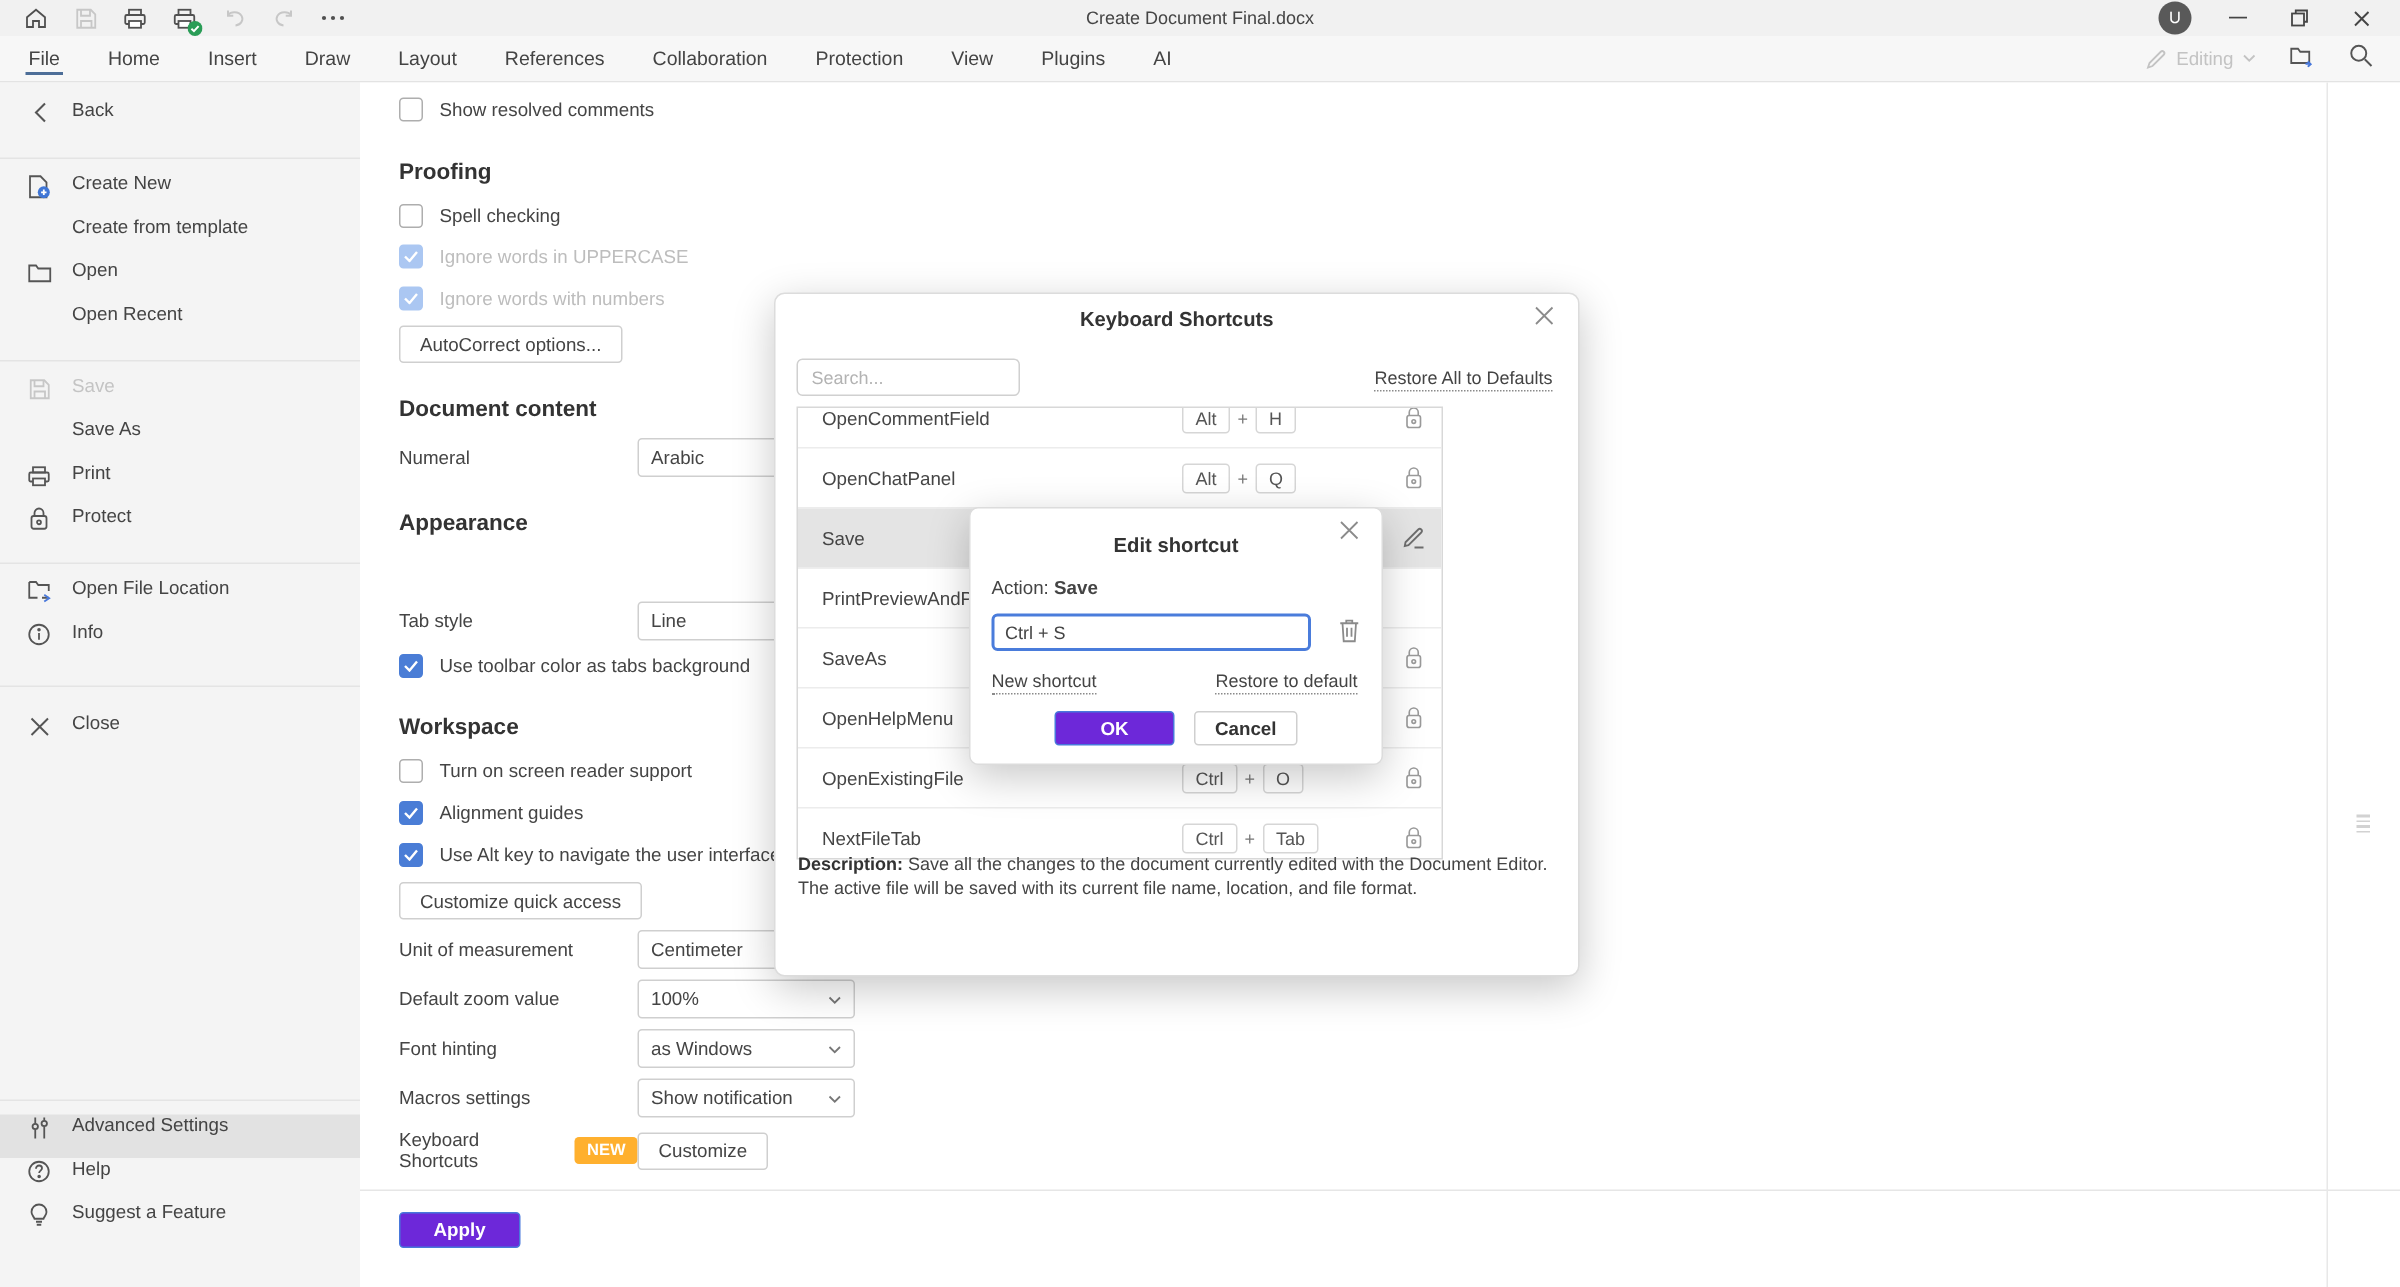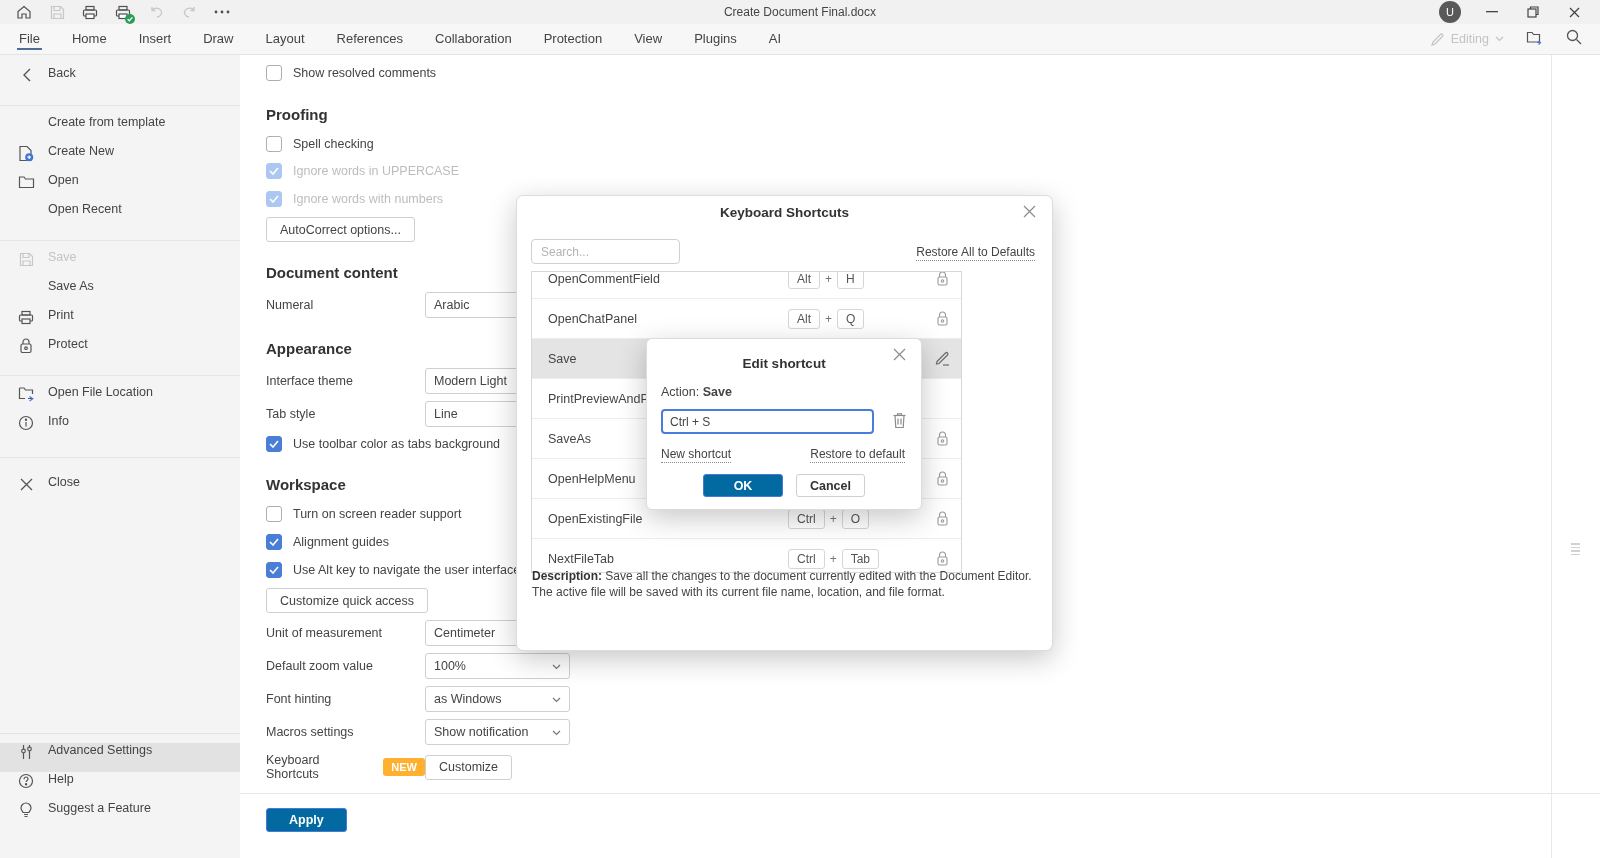--- a/index.html
+++ b/index.html
@@ -52,21 +52,21 @@
   .dis-label { color:#bdbdbd; }
   .h2 { font-size:15px; font-weight:bold; color:#333; }
   .dd-row { display:flex; align-items:center; font-size:12.5px; }
   .dd-row .lbl { width:159px; }
   .dropdown { width:145px; height:26px; border:1px solid #cfcfcf; border-radius:3px; background:#fff;
               display:flex; align-items:center; padding:0 8px; font-size:12.5px; color:#444; cursor:pointer; }
   .dropdown .chev { margin-left:auto; color:#777; }
   .btn-white { display:inline-flex; align-items:center; justify-content:center; height:25px; padding:0 13px;
                background:#fff; border:1px solid #cfcfcf; border-radius:3px; font-size:12.5px; color:#444; cursor:pointer; }
   .btn-blue { display:inline-flex; align-items:center; justify-content:center; height:24px; padding:0 22px;
-              background:#0369a1; border:1px solid #4878db; border-radius:3px; font-size:12.5px; font-weight:bold;
+              background:#6d28d9; border:1px solid #4878db; border-radius:3px; font-size:12.5px; font-weight:bold;
               color:#fff; cursor:pointer; }
   .badge-new { display:inline-flex; align-items:center; justify-content:center; background:#ffb02e; color:#fff;
                font-size:11px; font-weight:bold; border-radius:3px; padding:3px 8px; margin-left:9px; }
   .main-div { position:absolute; left:0; right:0; height:1px; background:#e6e6e6; }
   .v-sep { position:absolute; top:0; bottom:0; width:1px; background:#e8e8e8; }
   .scroll-grip { position:absolute; display:flex; flex-direction:column; gap:2px; }
   .scroll-grip i { display:block; width:9px; height:1.5px; background:#d2d2d2; }
 
   
   .dialog { position:absolute; background:#fff; border:1px solid #dcdcdc; border-radius:7px;
@@ -229,31 +229,31 @@
       <div class="sb-item sb-back">
         <span class="ic">
           <svg width="9" height="14" viewBox="0 0 9 14" fill="none" stroke="#555" stroke-width="1.4">
               <path d="M8 1 L2 7 L8 13"></path>
             </svg>
         </span>
         <span>Back</span>
       </div>
       <div class="sb-div"></div>
 
-      <div class="sb-item noicon">Create from template</div>
       <div class="sb-item">
         <span class="ic">
           <svg width="16" height="17" viewBox="0 0 16 17" fill="none">
               <path d="M2 1.5 H9 L13 5.5 V15.5 H2 Z" stroke="#555" stroke-width="1.2"></path>
               <circle cx="11.2" cy="12.2" r="4" fill="#3f76d6"></circle>
               <path d="M11.2 10.4 V14 M9.4 12.2 H13" stroke="#fff" stroke-width="1.2"></path>
             </svg>
         </span>
         <span>Create New</span>
       </div>
+      <div class="sb-item noicon">Create from template</div>
       <div class="sb-item">
         <span class="ic">
           <svg width="17" height="14" viewBox="0 0 17 14" fill="none" stroke="#555" stroke-width="1.2">
               <path d="M1.5 2 H6 L7.5 4 H15.5 V12.5 H1.5 Z"></path>
             </svg>
         </span>
         <span>Open</span>
       </div>
       <div class="sb-item noicon">Open Recent</div>
       <div class="sb-div"></div>
@@ -394,29 +394,20 @@
         <span class="lbl">Numeral</span>
         <span class="dropdown">
           <span>Arabic</span>
           <span class="chev"><svg width="9" height="6" viewBox="0 0 9 6" fill="none" stroke="#777" stroke-width="1.2">
                 <path d="M1 1 L4.5 4.5 L8 1"></path>
               </svg></span>
         </span>
       </div>
 
       <div class="abs h2" style="top:285px;">Appearance</div>
-      <div class="abs dd-row" style="top:313px;">
-        <span class="lbl">Interface theme</span>
-        <span class="dropdown">
-          <span>Modern Light</span>
-          <span class="chev"><svg width="9" height="6" viewBox="0 0 9 6" fill="none" stroke="#777" stroke-width="1.2">
-                <path d="M1 1 L4.5 4.5 L8 1"></path>
-              </svg></span>
-        </span>
-      </div>
       <div class="abs dd-row" style="top:346px;">
         <span class="lbl">Tab style</span>
         <span class="dropdown">
           <span>Line</span>
           <span class="chev"><svg width="9" height="6" viewBox="0 0 9 6" fill="none" stroke="#777" stroke-width="1.2">
                 <path d="M1 1 L4.5 4.5 L8 1"></path>
               </svg></span>
         </span>
       </div>
       <div class="abs chk-row" style="top:381px;">

